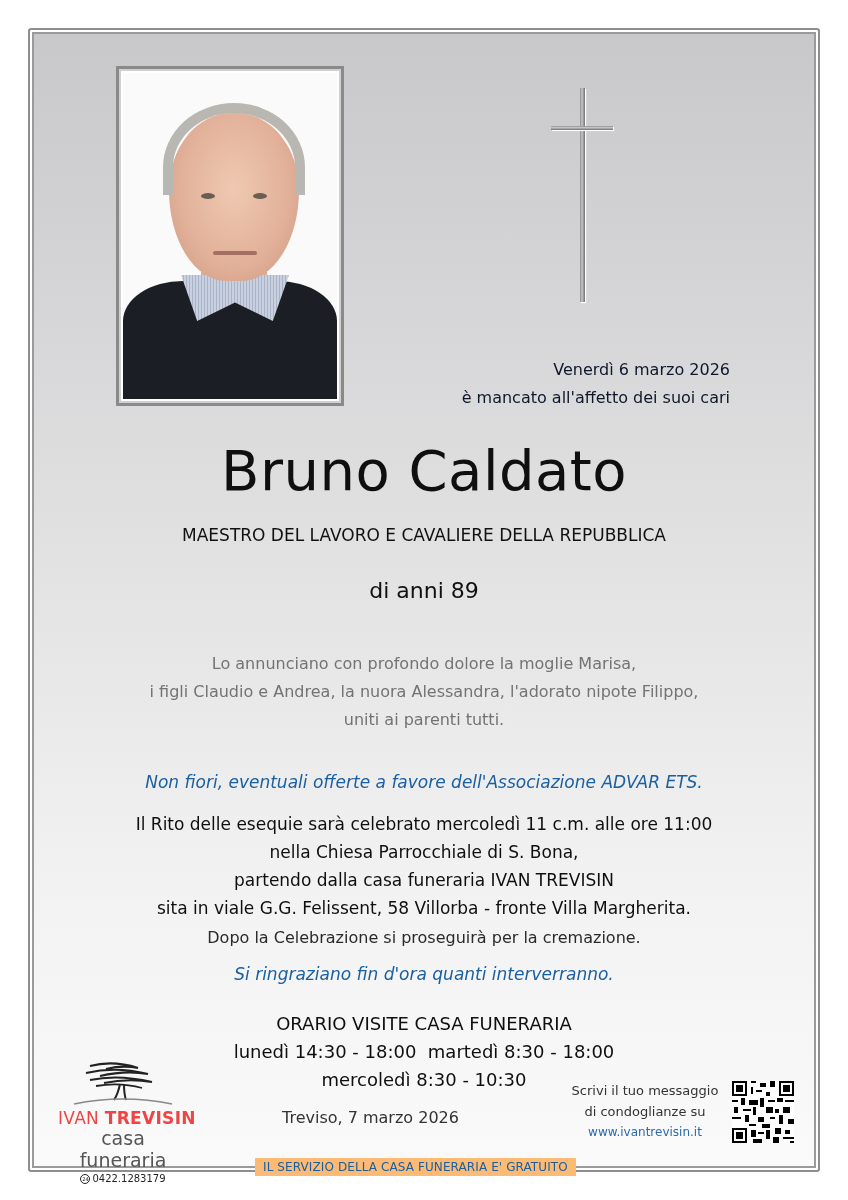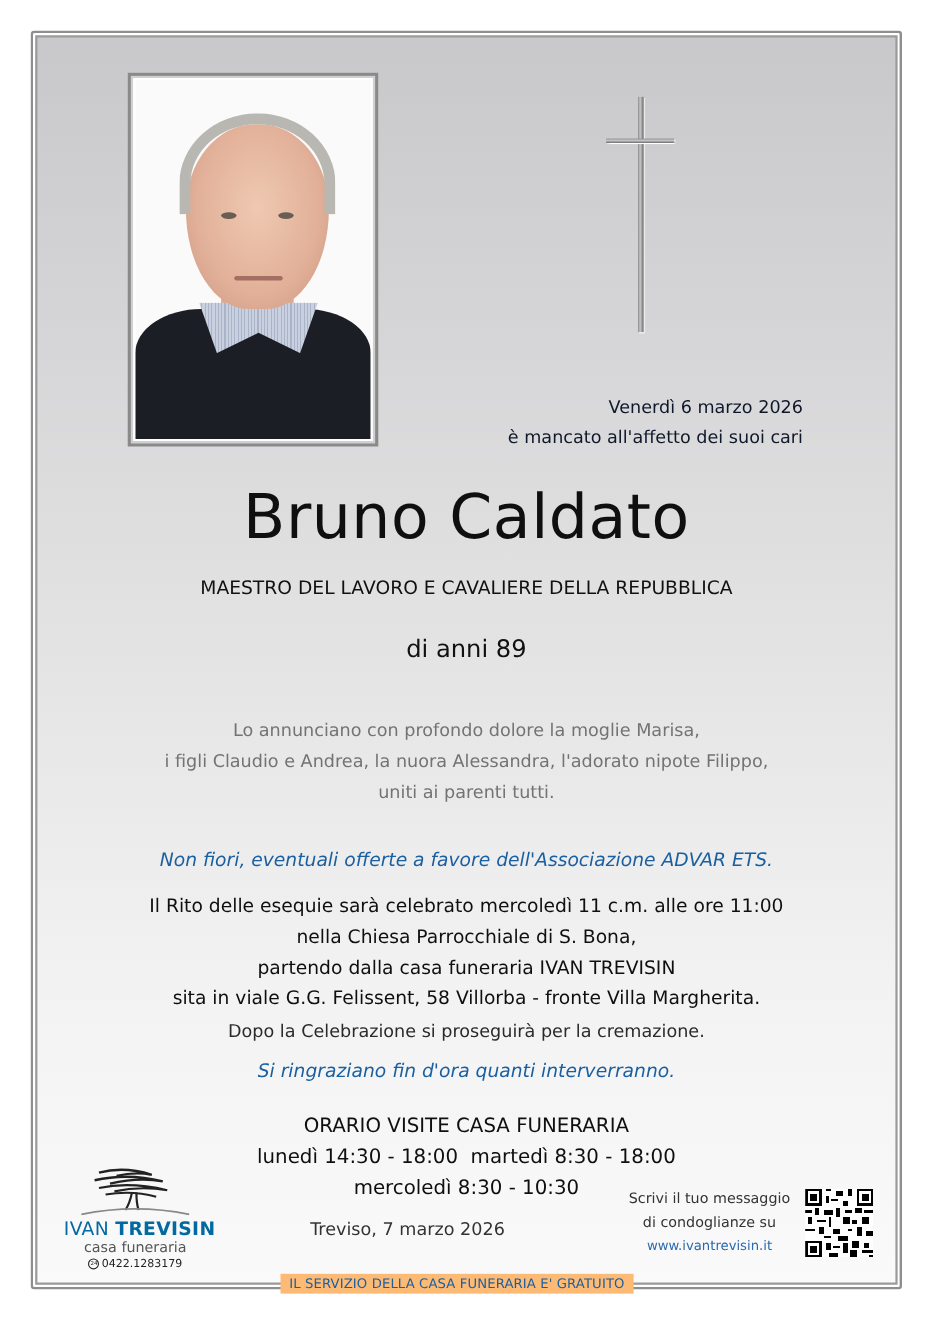--- a/index.html
+++ b/index.html
@@ -77,23 +77,23 @@
   .blue-note { font-style: italic; color: #1a5fa0; font-size: 17px; }
   .note1 { top: 772px; }
   .rite { top: 810px; font-size: 17px; line-height: 28px; color: #0f0f0f; }
   .cremation { top: 928px; font-size: 16px; color: #2a2a2a; }
   .note2 { top: 964px; }
   .hours { top: 1010px; font-size: 18px; line-height: 28px; color: #0f0f0f; }
   .place-date { position: absolute; left: 282px; top: 1108px; font-size: 16px; color: #333; }
 
   .logo { position: absolute; left: 58px; top: 1060px; width: 130px; height: 100px; text-align: center; }
   .logo svg { display: block; margin: 0 auto; }
-  .logo .brand { font-size: 17px; color: #0369a1; margin-top: 2px; white-space: nowrap; letter-spacing: 0.3px; }
+  .logo .brand { font-size: 17px; color: #ef4444; margin-top: 2px; white-space: nowrap; letter-spacing: 0.3px; }
   .logo .brand b { font-weight: bold; }
-  .logo .sub { font-size: 13px; color: #555; margin-top: -1px; }
+  .logo .sub { font-size: 19px; color: #555; margin-top: -1px; }
   .logo .phone { font-size: 10px; color: #222; margin-top: 2px; }
   .logo .phone span.ic {
     display: inline-block; width: 8px; height: 8px; border: 1.3px solid #222; border-radius: 50%;
     font-size: 5px; line-height: 8px; text-align: center; vertical-align: middle; margin-right: 2px;
   }
 
   .condolence { position: absolute; left: 570px; top: 1080px; width: 150px; text-align: center; font-size: 13px; color: #333; line-height: 21px; }
   .condolence .url { color: #2a6ab0; font-size: 12px; }
   .qr { position: absolute; left: 732px; top: 1081px; width: 62px; height: 62px; }
 

